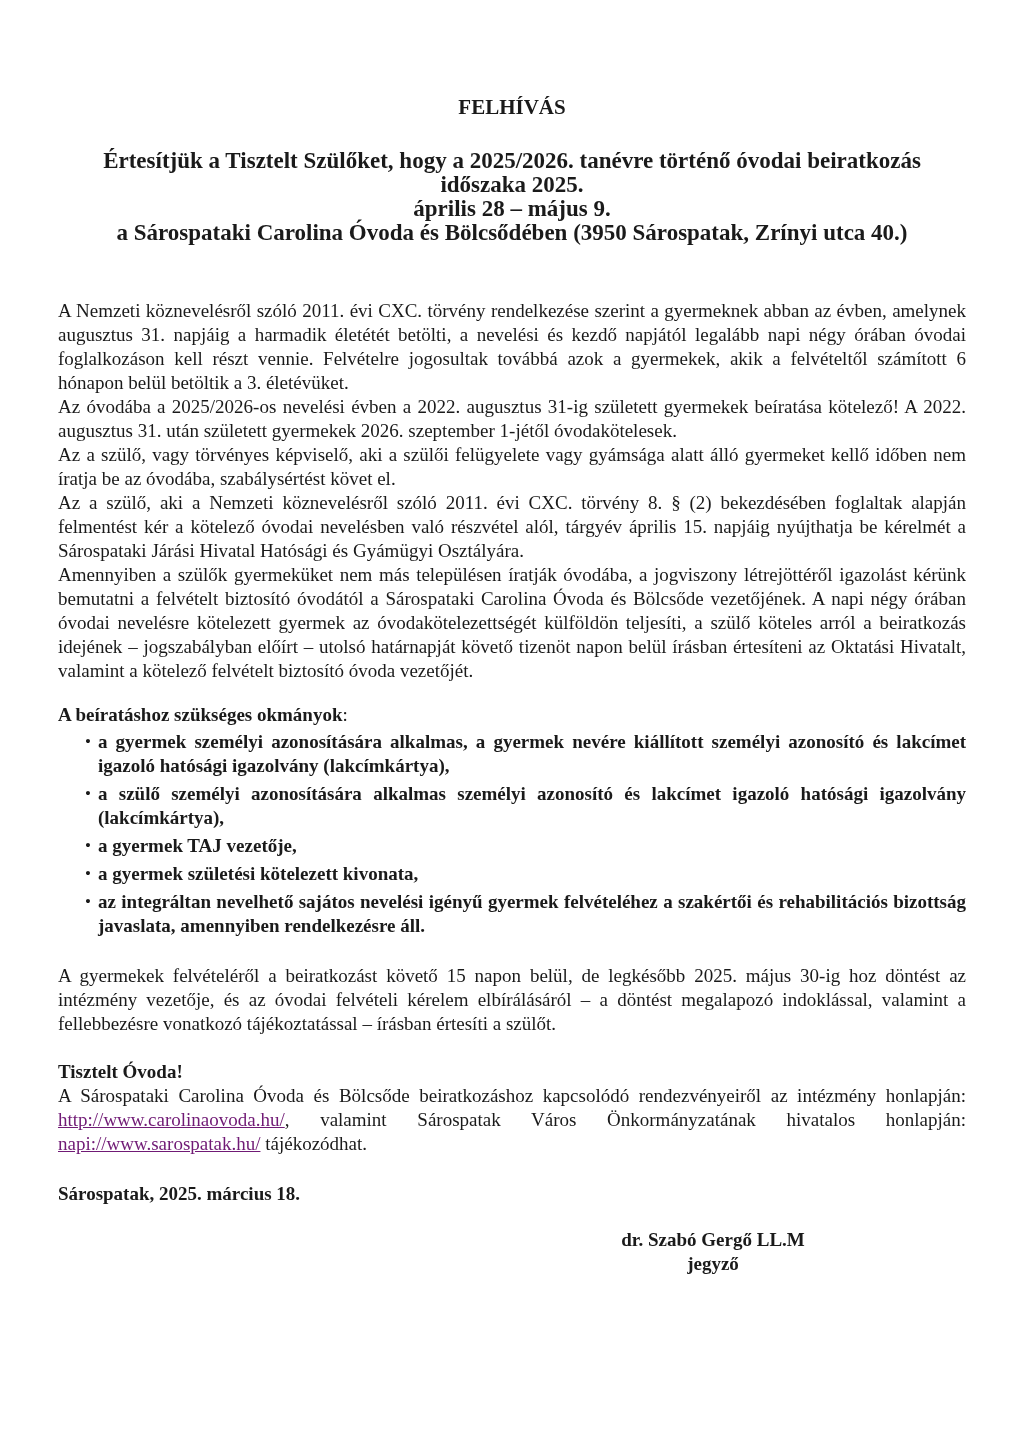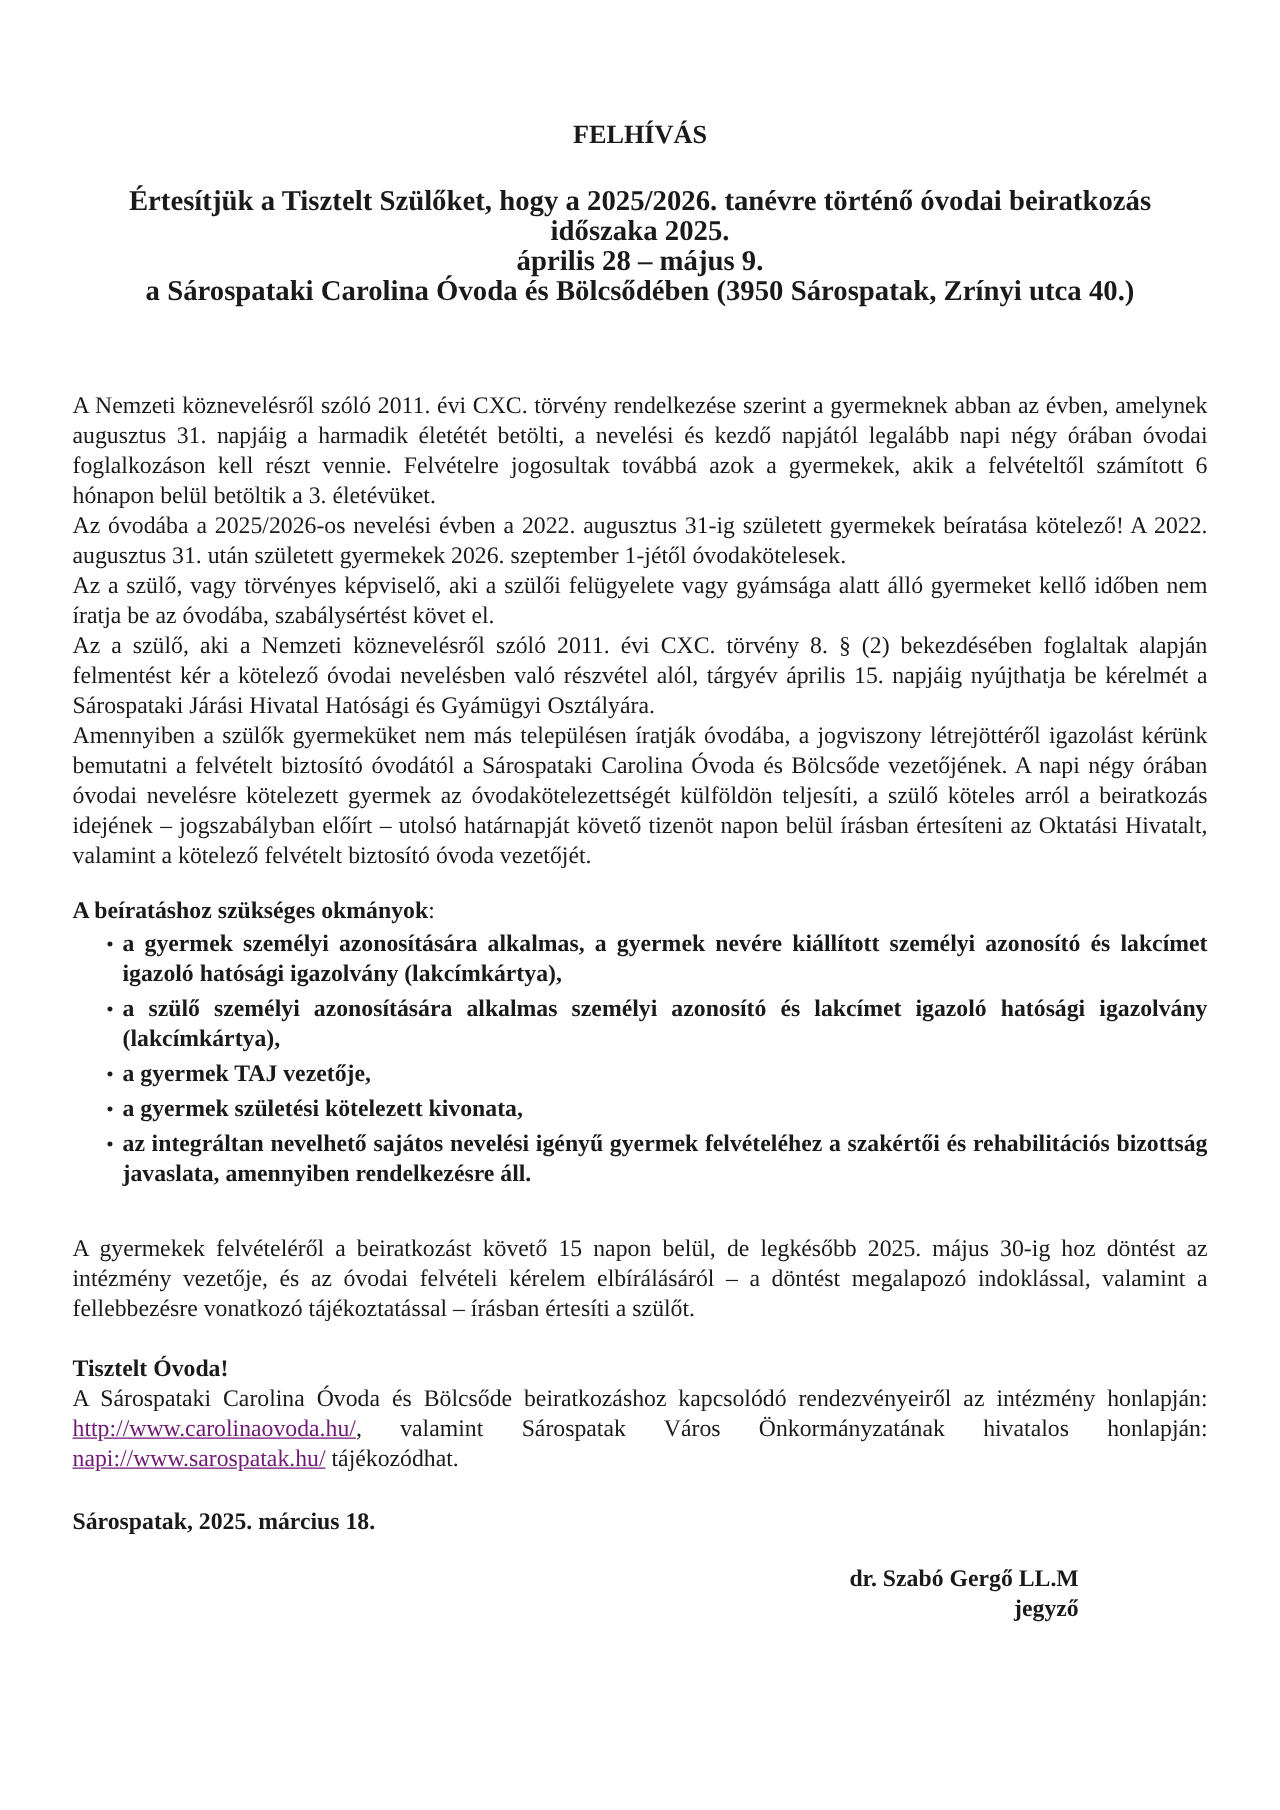--- a/index.html
+++ b/index.html
@@ -27,21 +27,21 @@
     font-size: 21px;
     line-height: 24px;
   }
   .intro {
     margin-top: 30px;
     text-align: center;
     font-weight: bold;
     font-size: 23px;
   }
   .intro div { line-height: 24px; }
-  .body-block { margin-top: 68px; }
+  .body-block { margin-top: 54px; }
   .body-block p {
     margin: 0;
     text-align: justify;
   }
   .docs-heading {
     margin-top: 20px;
     font-weight: bold;
   }
   .docs-heading .colon { font-weight: normal; }
   ul.docs-list {
@@ -59,40 +59,40 @@
     box-sizing: border-box;
     padding-left: 27px;
     font-size: 17px;
   }
   ul.docs-list .li-text {
     flex: 1;
     text-align: justify;
     font-weight: bold;
   }
   .decision {
-    margin-top: 36px;
+    margin-top: 26px;
     text-align: justify;
   }
   .info-block { margin-top: 24px; }
   .info-heading { font-weight: bold; }
   .info-text { text-align: justify; }
   .info-text a {
     color: #701a75;
     text-decoration: underline;
     cursor: pointer;
   }
   .dateline {
     margin-top: 26px;
     font-weight: bold;
   }
   .signature {
     margin-top: 22px;
     margin-left: 505px;
     width: 300px;
-    text-align: right;
+    text-align: center;
     font-weight: bold;
   }
 </style>
 </head>
 <body>
 
 <div class="page">
 
   <div class="title">FELHÍVÁS</div>
 

